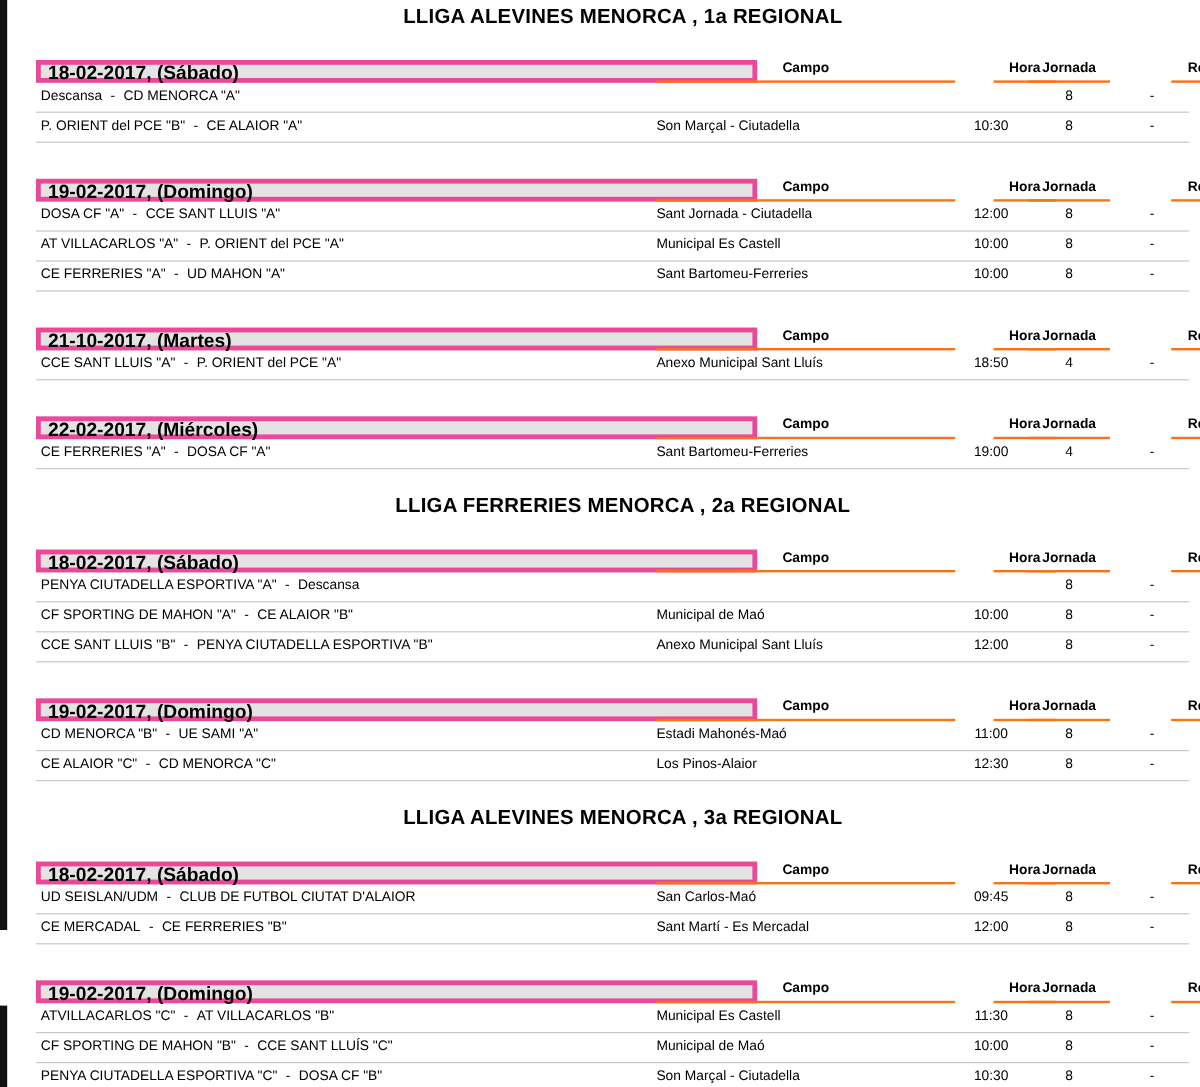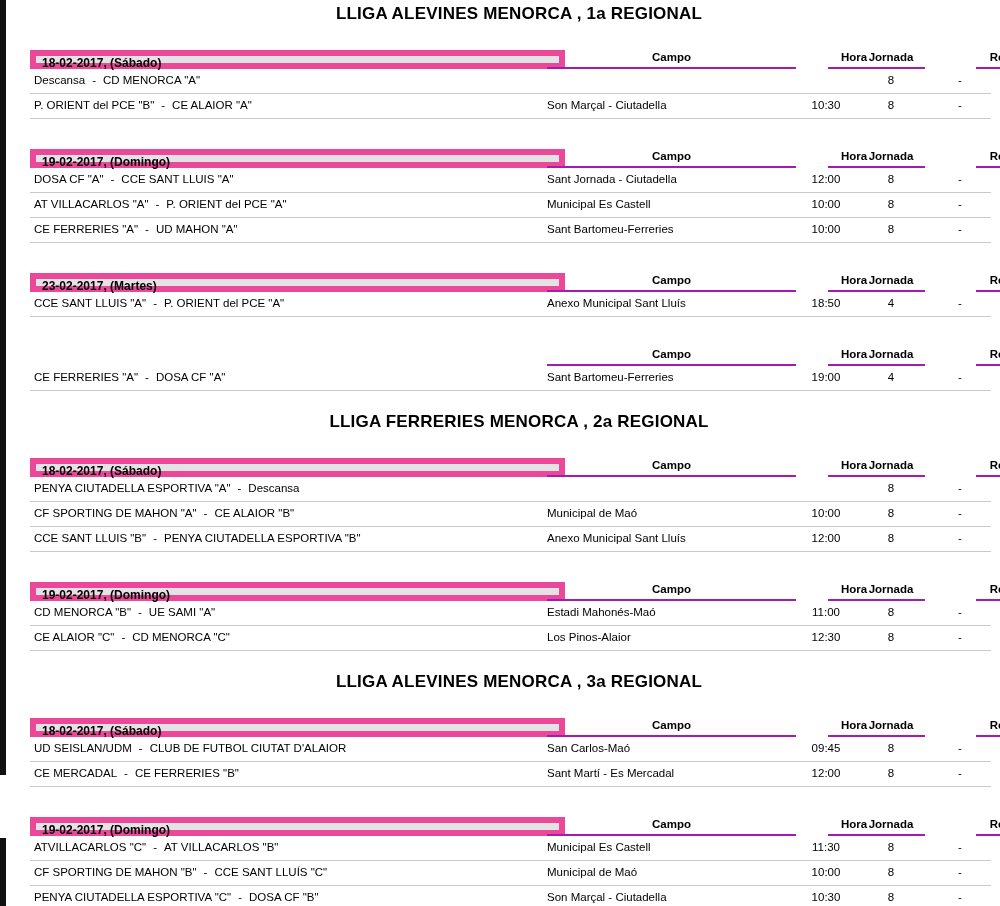--- a/index.html
+++ b/index.html
@@ -46,39 +46,39 @@
   .day-block { position: relative; }
 
   .day-head {
     position: relative;
     height: 19px;
   }
   .date-box {
     position: absolute;
     left: 30px;
     top: 0;
-    width: 535px;
+    width: 601px;
     height: 19px;
     box-sizing: border-box;
-    border: 6px solid #ec4899;
+    border: 4px solid #ec4899;
     background: #e3e3e3;
-    font-size: 12px;
+    font-size: 16px;
     font-weight: bold;
     line-height: 15px;
     padding: 0 0 0 6px;
     white-space: nowrap;
   }
   .col-head {
     position: absolute;
     top: 0;
     font-size: 11.5px;
     font-weight: bold;
     text-align: center;
     line-height: 15px;
-    border-bottom: 2px solid #a21caf;
+    border-bottom: 2px solid #f97316;
     height: 19px;
     box-sizing: border-box;
   }
   .col-head.campo  { left: 547px; width: 249px; }
   .col-head.hora   { left: 828px; width: 52px;  }
   .col-head.jornada{ left: 857px; width: 68px;  }
   .col-head.resul  { left: 976px; width: 62px;  }
 
   
   .match-row {
@@ -164,37 +164,38 @@
         <div class="cell teams"><span>CE FERRERIES "A"</span><span class="sep">-</span><span>UD MAHON "A"</span></div>
         <div class="cell campo">Sant Bartomeu-Ferreries</div>
         <div class="cell hora">10:00</div>
         <div class="cell jornada">8</div>
         <div class="cell resul">-</div>
       </div>
     </div>
     <div class="gap-lg"></div>
     <div class="day-block">
       <div class="day-head">
-        <div class="date-box">23-02-2017,  (Martes)</div>
+        <div class="date-box">21-10-2017,  (Martes)</div>
         <div class="col-head campo">Campo</div>
         <div class="col-head hora">Hora</div>
         <div class="col-head jornada">Jornada</div>
         <div class="col-head resul">Resul.</div>
       </div>
       <div class="match-row">
         <div class="cell teams"><span>CCE SANT LLUIS "A"</span><span class="sep">-</span><span>P. ORIENT del PCE "A"</span></div>
         <div class="cell campo">Anexo Municipal Sant Lluís</div>
         <div class="cell hora">18:50</div>
         <div class="cell jornada">4</div>
         <div class="cell resul">-</div>
       </div>
     </div>
     <div class="gap-lg"></div>
     <div class="day-block">
       <div class="day-head">
+        <div class="date-box">22-02-2017,  (Miércoles)</div>
         <div class="col-head campo">Campo</div>
         <div class="col-head hora">Hora</div>
         <div class="col-head jornada">Jornada</div>
         <div class="col-head resul">Resul.</div>
       </div>
       <div class="match-row">
         <div class="cell teams"><span>CE FERRERIES "A"</span><span class="sep">-</span><span>DOSA CF "A"</span></div>
         <div class="cell campo">Sant Bartomeu-Ferreries</div>
         <div class="cell hora">19:00</div>
         <div class="cell jornada">4</div>

